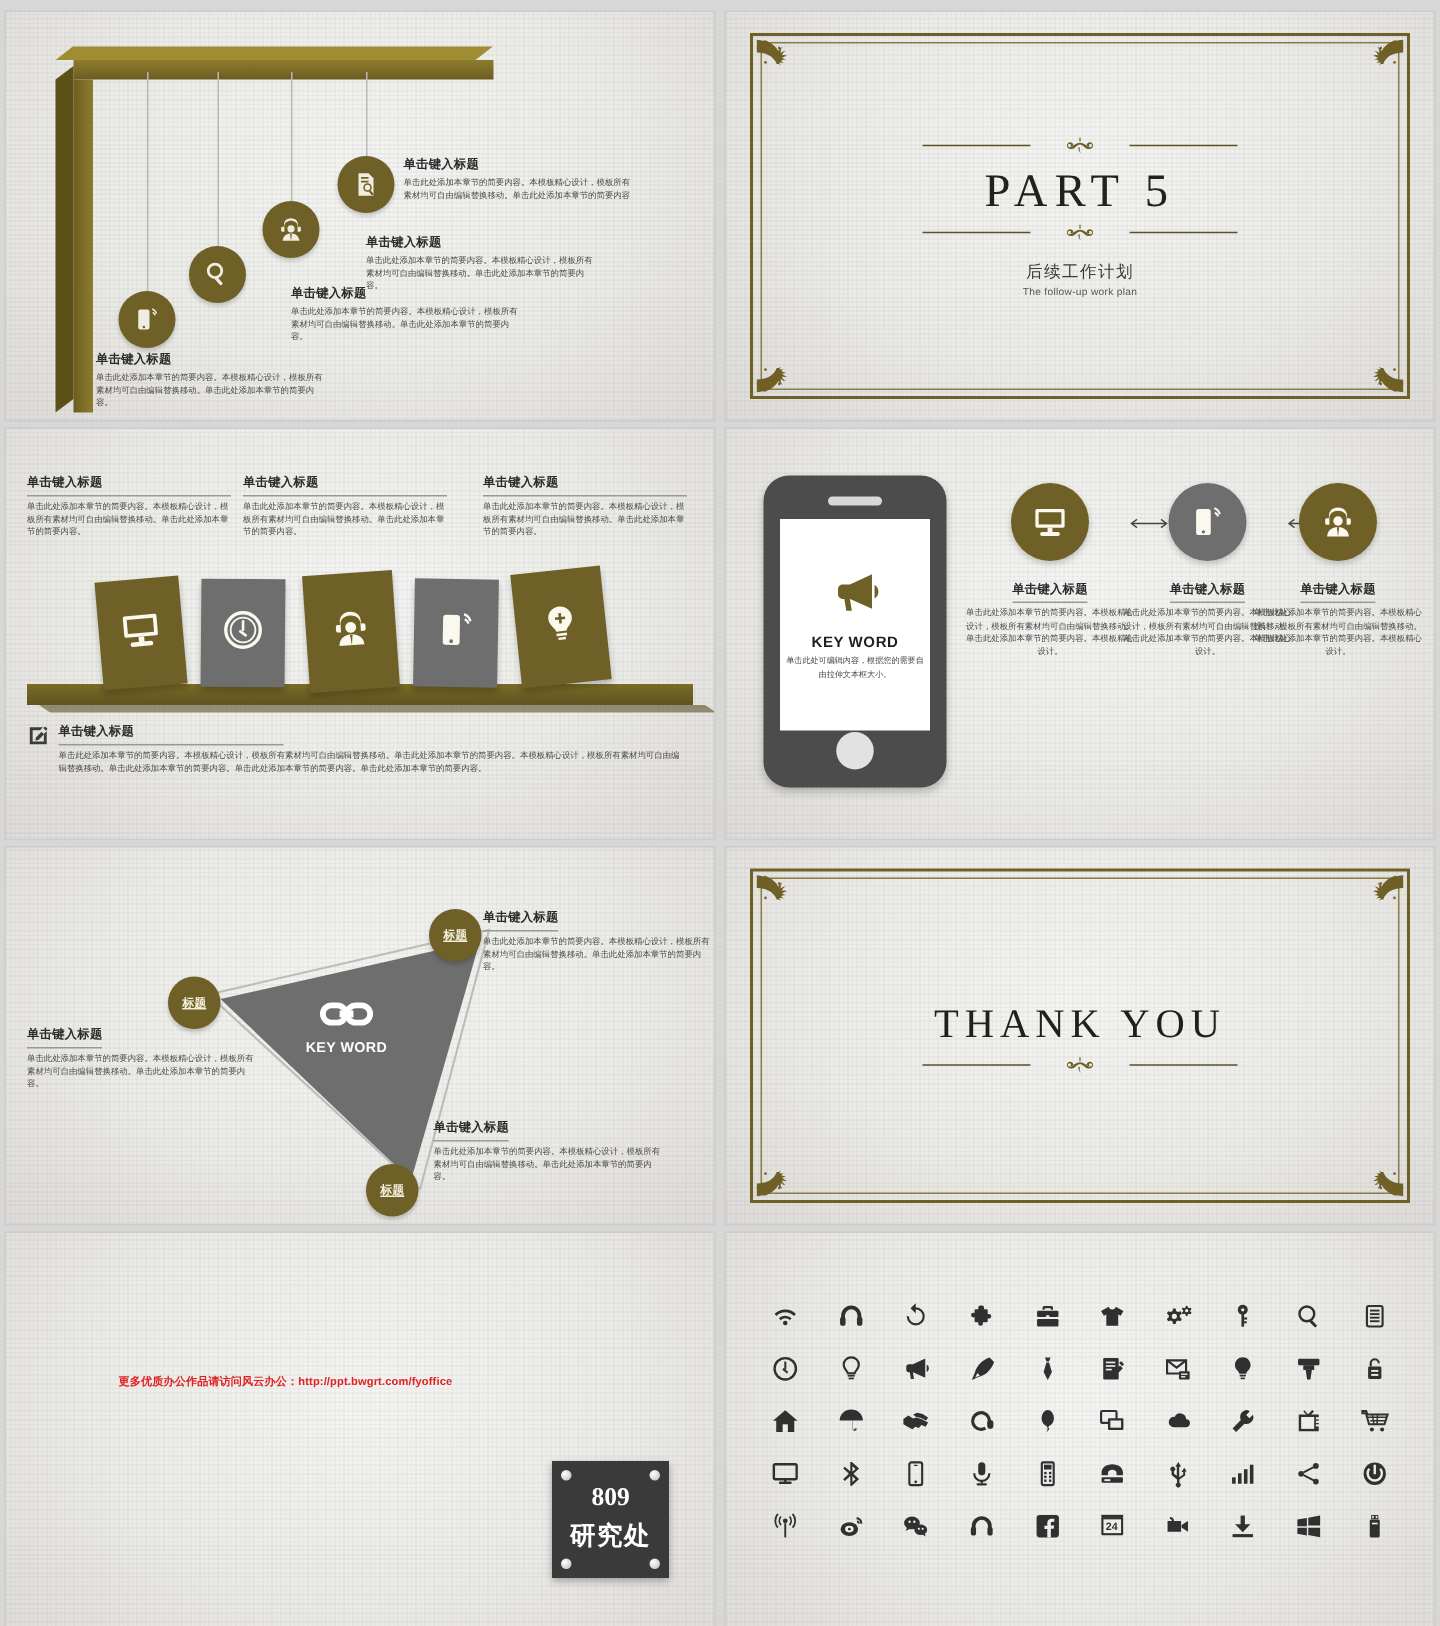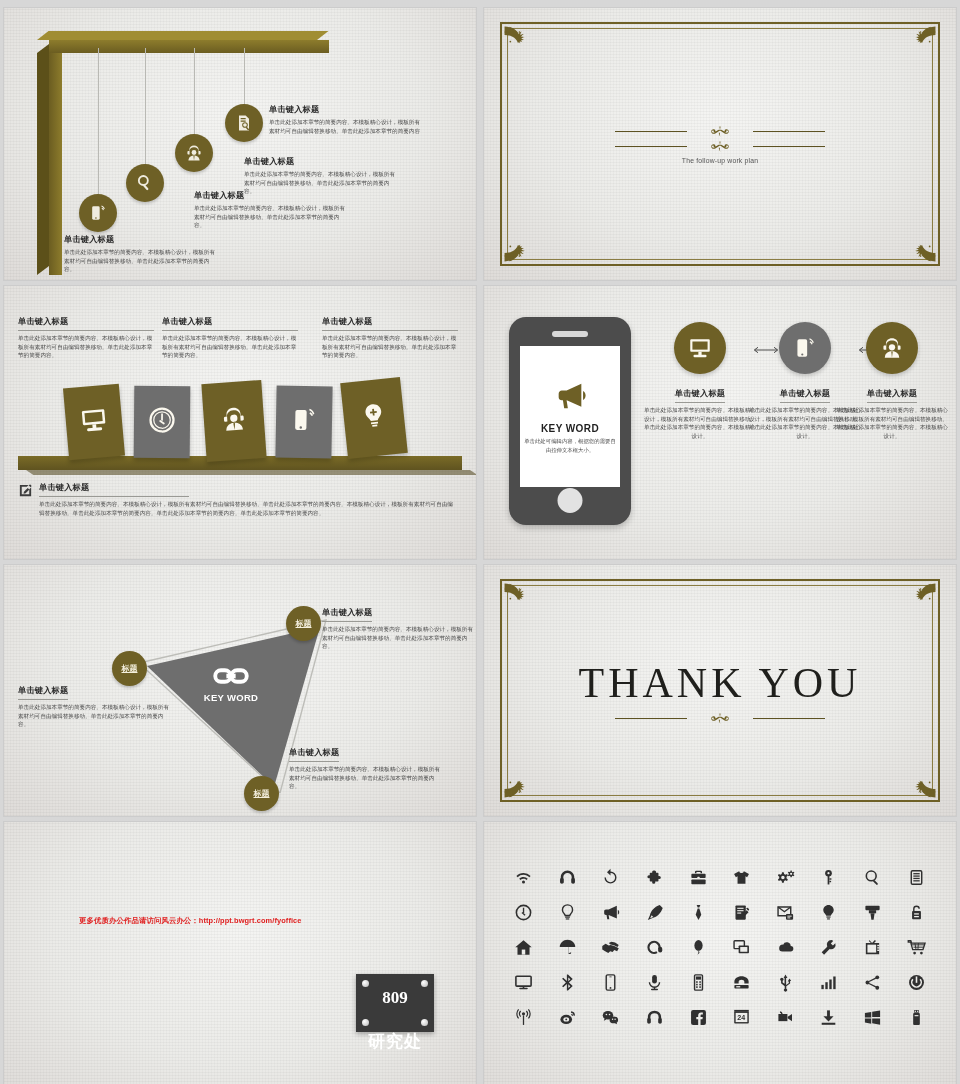--- a/index.html
+++ b/index.html
@@ -83,21 +83,21 @@
   .divider .ln{height:1px;background:#5d5222;width:72px;}
   .divider .flr{color:#6e6026;}
   .divider .flr svg{height:15px;width:62px;fill:currentColor;display:block;}
   .part-title{
     font-family:"Liberation Serif",serif;font-size:31px;letter-spacing:5px;
     color:#23211c;margin:5px 0 2px 0;font-weight:normal;
   }
   .part-cn{font-size:11px;color:#3a3a3a;margin-top:11px;letter-spacing:1px;}
   .part-en{font-size:6.8px;color:#555;margin-top:3px;letter-spacing:.2px;}
   .thanks{
-    font-family:"Liberation Serif",serif;font-size:42px;letter-spacing:4px;
+    font-family:"Liberation Serif",serif;font-size:27px;letter-spacing:4px;
     color:#1f1f1c;margin:3px 0 4px 0;font-weight:normal;
   }
 
   
   .s3 .col{position:absolute;width:136px;}
   .s3 .col .h-title{margin:0 0 3px 0;padding-bottom:3px;border-bottom:1px solid #9a9a95;}
   .s3 .shelf{
     position:absolute;left:14px;top:170px;width:444px;height:14px;
     background:linear-gradient(180deg,#7a6b27,#5f5320);
   }
@@ -159,33 +159,33 @@
   }
   .s5 .note{position:absolute;width:152px;}
   .s5 .note .h-title{margin:0 0 3px 0;padding-bottom:3px;border-bottom:1px solid #9a9a95;display:inline-block;}
 
   
   .s7 .link{
     position:absolute;left:75px;top:94px;font-size:7.4px;font-weight:bold;
     color:#e01f1f;letter-spacing:.1px;
   }
   .s7 .stamp{
-    position:absolute;left:352px;top:152px;width:78px;height:58px;background:#3a3a3a;
+    position:absolute;left:364px;top:152px;width:78px;height:78px;background:#3a3a3a;
     box-shadow:0 2px 5px rgba(0,0,0,.3);
   }
   .s7 .stamp .scr{position:absolute;width:7px;height:7px;border-radius:50%;
     background:radial-gradient(circle at 35% 35%,#fff,#b9b9b9);}
   .s7 .stamp .s1p{left:6px;top:6px;}
   .s7 .stamp .s2p{right:6px;top:6px;}
   .s7 .stamp .s3p{left:6px;bottom:6px;}
   .s7 .stamp .s4p{right:6px;bottom:6px;}
   .s7 .stamp .n{position:absolute;left:0;right:0;top:14px;text-align:center;
     font-family:"Liberation Serif",serif;font-size:17px;color:#fff;font-weight:bold;}
   .s7 .stamp .cn{position:absolute;left:0;right:0;top:38px;text-align:center;
-    font-size:17px;color:#fff;font-weight:bold;letter-spacing:1px;margin-top:18px;}
+    font-size:17px;color:#fff;font-weight:bold;letter-spacing:1px;}
 
   
   .s8 .gtitle{
     position:absolute;left:0;right:0;top:12px;text-align:center;
     font-size:14px;color:#585858;letter-spacing:2px;
   }
   .s8 .grid{
     position:absolute;left:18px;right:18px;top:44px;
     display:grid;grid-template-columns:repeat(10,1fr);
     row-gap:12px;
@@ -312,33 +312,35 @@
           <svg viewBox="0 0 120 28">
               <path d="M60 3c-1.2 2.4-1.2 4.6 0 6.6 1.2-2 1.2-4.2 0-6.6z"></path>
               <path d="M60 10.5c-3 0-5.6 1.3-7.6 3-1.9 1.7-3.6 2.8-5.4 2.8-1.6 0-2.7-.9-2.7-2.2 0-1.2 1-2.1 2.3-2.1 1 0 1.8.5 1.8 1.3 0 .6-.4 1-1 1-.4 0-.7-.2-.8-.5.3.9 1.1 1.4 2.1 1.4 1.4 0 2.4-1 2.4-2.4 0-1.8-1.6-3.1-3.7-3.1-2.5 0-4.3 1.8-4.3 4.3 0 2.6 2.1 4.5 5 4.5 2.6 0 4.7-1.3 6.7-3 2-1.7 3.7-2.9 5.2-2.9s3.2 1.2 5.2 2.9c2 1.7 4.1 3 6.7 3 2.9 0 5-1.9 5-4.5 0-2.5-1.8-4.3-4.3-4.3-2.1 0-3.7 1.3-3.7 3.1 0 1.4 1 2.4 2.4 2.4 1 0 1.8-.5 2.1-1.4-.1.3-.4.5-.8.5-.6 0-1-.4-1-1 0-.8.8-1.3 1.8-1.3 1.3 0 2.3.9 2.3 2.1 0 1.3-1.1 2.2-2.7 2.2-1.8 0-3.5-1.1-5.4-2.8-2-1.7-4.6-3-7.6-3z"></path>
               <path d="M60 16.6c-.9 2.5-.5 5 1.1 7.4-2.3-1.7-3.3-4.1-3.3-7.4z"></path>
               <circle cx="51" cy="13.8" r=".9"></circle>
               <circle cx="69" cy="13.8" r=".9"></circle>
             </svg>
         </span>
         <span class="ln"></span>
       </div>
+      <div class="part-title">PART  5</div>
       <div class="divider">
         <span class="ln"></span>
         <span class="flr">
           <svg viewBox="0 0 120 28">
               <path d="M60 3c-1.2 2.4-1.2 4.6 0 6.6 1.2-2 1.2-4.2 0-6.6z"></path>
               <path d="M60 10.5c-3 0-5.6 1.3-7.6 3-1.9 1.7-3.6 2.8-5.4 2.8-1.6 0-2.7-.9-2.7-2.2 0-1.2 1-2.1 2.3-2.1 1 0 1.8.5 1.8 1.3 0 .6-.4 1-1 1-.4 0-.7-.2-.8-.5.3.9 1.1 1.4 2.1 1.4 1.4 0 2.4-1 2.4-2.4 0-1.8-1.6-3.1-3.7-3.1-2.5 0-4.3 1.8-4.3 4.3 0 2.6 2.1 4.5 5 4.5 2.6 0 4.7-1.3 6.7-3 2-1.7 3.7-2.9 5.2-2.9s3.2 1.2 5.2 2.9c2 1.7 4.1 3 6.7 3 2.9 0 5-1.9 5-4.5 0-2.5-1.8-4.3-4.3-4.3-2.1 0-3.7 1.3-3.7 3.1 0 1.4 1 2.4 2.4 2.4 1 0 1.8-.5 2.1-1.4-.1.3-.4.5-.8.5-.6 0-1-.4-1-1 0-.8.8-1.3 1.8-1.3 1.3 0 2.3.9 2.3 2.1 0 1.3-1.1 2.2-2.7 2.2-1.8 0-3.5-1.1-5.4-2.8-2-1.7-4.6-3-7.6-3z"></path>
               <path d="M60 16.6c-.9 2.5-.5 5 1.1 7.4-2.3-1.7-3.3-4.1-3.3-7.4z"></path>
               <circle cx="51" cy="13.8" r=".9"></circle>
               <circle cx="69" cy="13.8" r=".9"></circle>
             </svg>
         </span>
         <span class="ln"></span>
       </div>
+      <div class="part-cn">后续工作计划</div>
       <div class="part-en">The follow-up work plan</div>
     </div>
   </div>
 
   <div class="slide s3">
     <div class="col" style="left:14px;top:30px;">
       <div class="h-title">单击键入标题</div>
       <div class="body-txt">单击此处添加本章节的简要内容。本模板精心设计，模板所有素材均可自由编辑替换移动。单击此处添加本章节的简要内容。</div>
     </div>
     <div class="col" style="left:158px;top:30px;">

